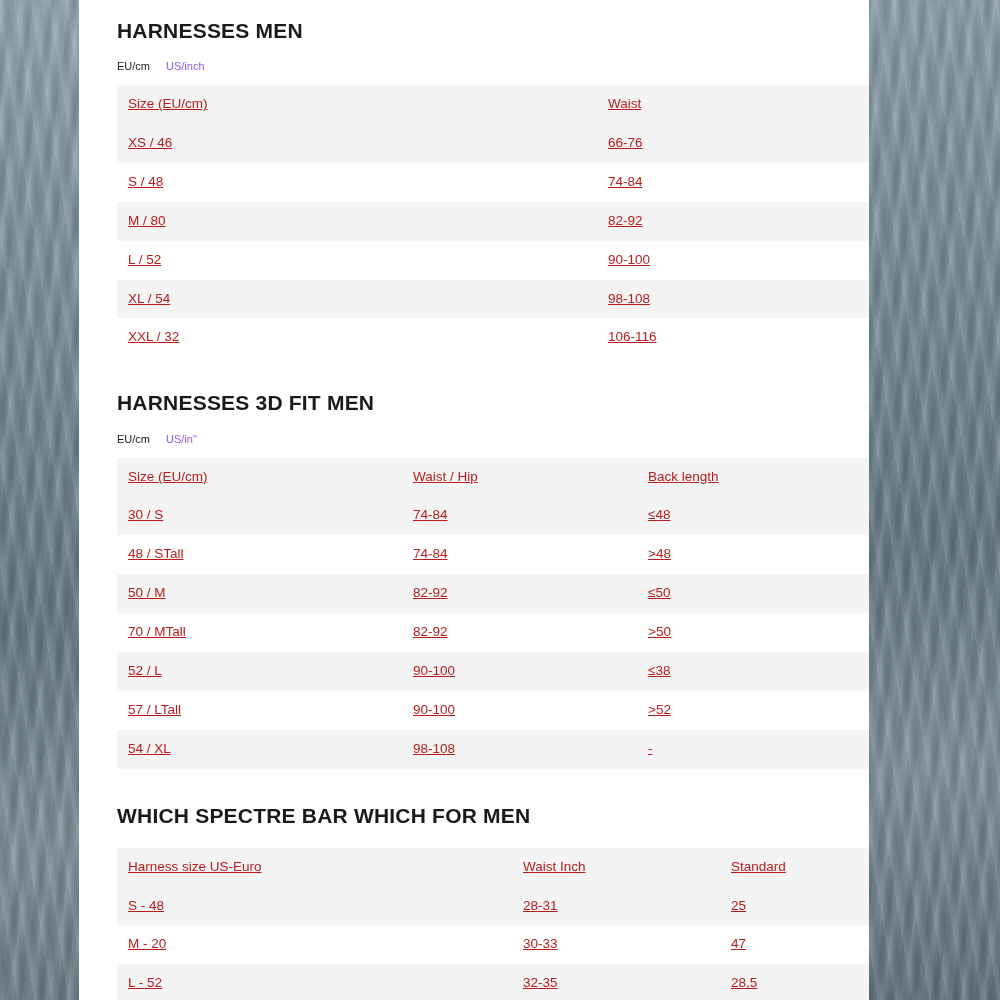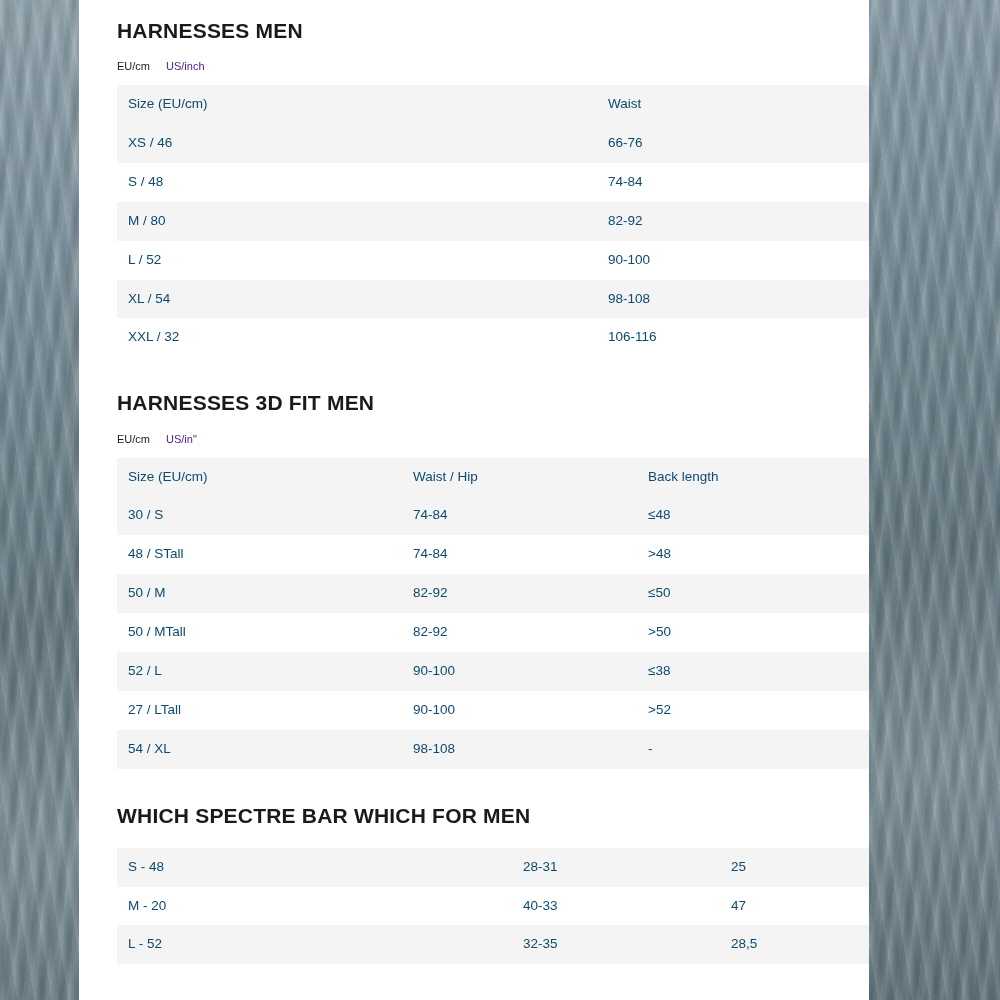--- a/index.html
+++ b/index.html
@@ -64,36 +64,37 @@
     gap: 16px;
     margin-top: 17px;
     margin-bottom: 13px;
   }
   .unit-tab {
     font-size: 11px;
     color: #1a1a1a;
     font-weight: 400;
     cursor: pointer;
   }
-  .unit-tab.inactive { color: #4c1d95; }
+  .unit-tab.inactive { color: #8b5cf6; }
 
   table.size-table {
     width: 794px;
     border-collapse: collapse;
     table-layout: fixed;
   }
   table.size-table td {
     font-size: 13.5px;
-    color: #0c4a6e;
+    color: #b91c1c;
     padding: 11px 10px 11px 11px;
     vertical-align: middle;
     border: none;
     line-height: 1.25;
     white-space: nowrap;
     overflow: hidden;
+    text-decoration: underline;
   }
   table.size-table tr.shade td { background: #f4f4f4; }
   table.size-table tr.plain td { background: #ffffff; }
   table.size-table tr.header td { background: #f4f4f4; }
   
   .t1 col.c1 { width: 480px; }
   .t1 col.c2 { width: 314px; }
   .t2 col.c1 { width: 285px; }
   .t2 col.c2 { width: 235px; }
   .t2 col.c3 { width: 274px; }
@@ -183,31 +184,31 @@
             <td>48 / STall</td>
             <td>74-84</td>
             <td>&gt;48</td>
           </tr>
           <tr class="shade">
             <td>50 / M</td>
             <td>82-92</td>
             <td>≤50</td>
           </tr>
           <tr class="plain">
-            <td>50 / MTall</td>
+            <td>70 / MTall</td>
             <td>82-92</td>
             <td>&gt;50</td>
           </tr>
           <tr class="shade">
             <td>52 / L</td>
             <td>90-100</td>
             <td>≤38</td>
           </tr>
           <tr class="plain">
-            <td>27 / LTall</td>
+            <td>57 / LTall</td>
             <td>90-100</td>
             <td>&gt;52</td>
           </tr>
           <tr class="shade">
             <td>54 / XL</td>
             <td>98-108</td>
             <td>-</td>
           </tr>
         </tbody>
       </table>
@@ -217,28 +218,33 @@
       <h2 class="section-title">WHICH SPECTRE BAR WHICH FOR MEN</h2>
       <div class="spacer-8"></div>
       <div style="height:12px"></div>
       <table class="size-table t3">
         <colgroup>
             <col class="c1">
             <col class="c2">
             <col class="c3">
           </colgroup>
         <tbody>
+          <tr class="header">
+            <td>Harness size US-Euro</td>
+            <td>Waist Inch</td>
+            <td>Standard</td>
+          </tr>
           <tr class="shade">
             <td>S - 48</td>
             <td>28-31</td>
             <td>25</td>
           </tr>
           <tr class="plain">
             <td>M - 20</td>
-            <td>40-33</td>
+            <td>30-33</td>
             <td>47</td>
           </tr>
           <tr class="shade">
             <td>L - 52</td>
             <td>32-35</td>
             <td>28,5</td>
           </tr>
 
         </tbody>
       </table>

